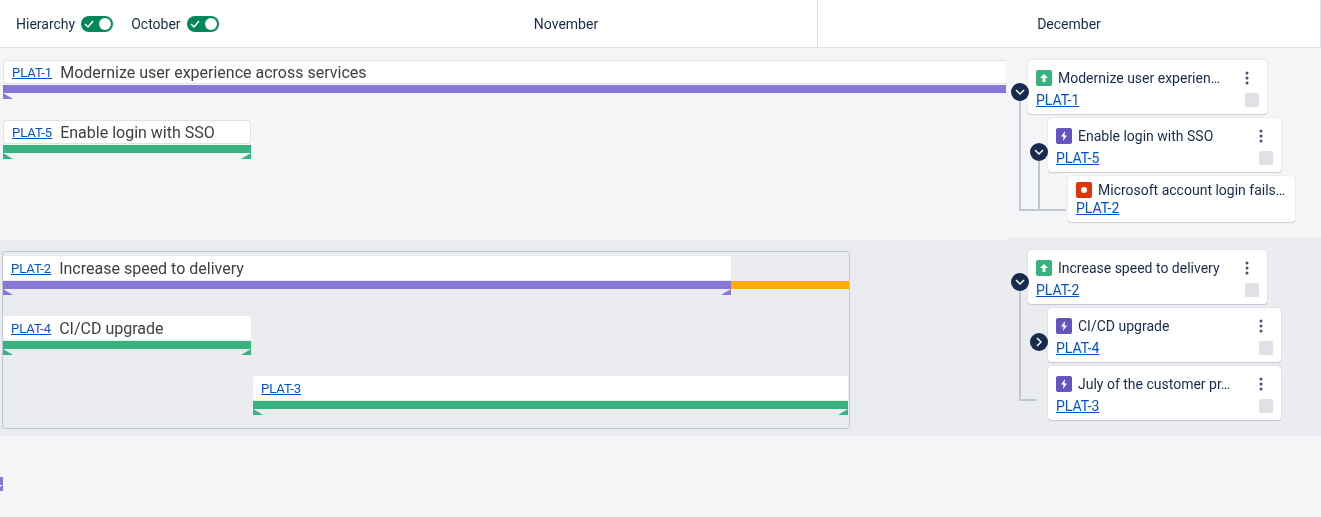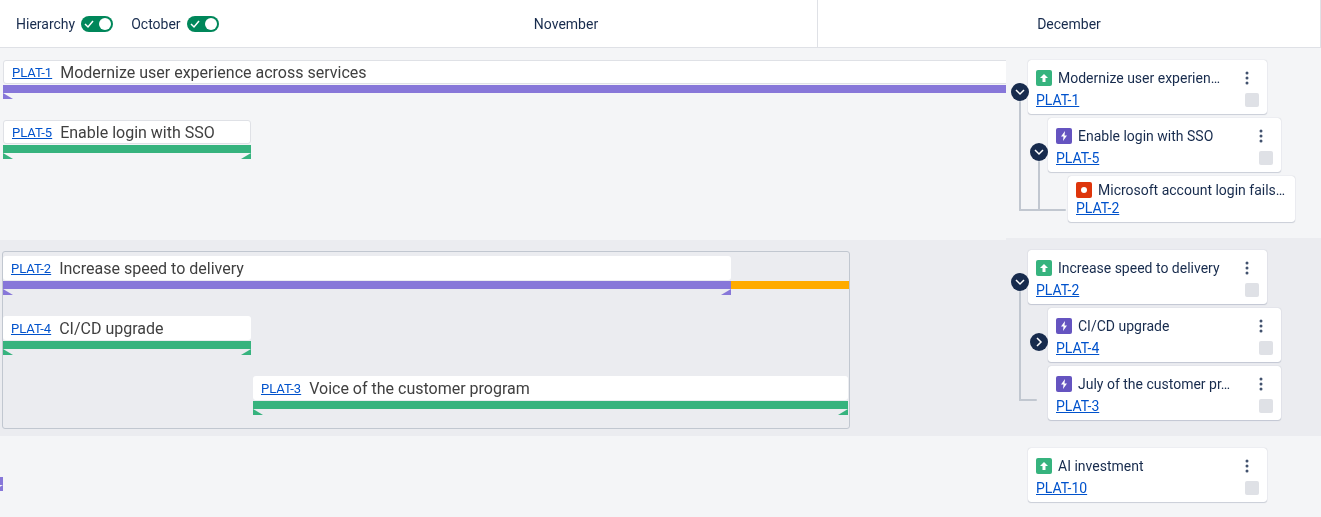--- a/index.html
+++ b/index.html
@@ -128,21 +128,20 @@
     <div class="bar" style="top:268px;left:3px;width:248px;border:none;">
       <a class="issue-key" href="#">PLAT-4</a>
       <span class="bar-title">CI/CD upgrade</span>
     </div>
     <div class="progress-track green-track" style="top:293px;left:3px;width:248px;"></div>
     <div class="notch" style="top:301px;left:3px;border-width:6px 0 0 10px;border-color:transparent transparent transparent #36B37E;"></div>
     <div class="notch" style="top:301px;left:241px;border-width:6px 10px 0 0;border-color:transparent #36B37E transparent transparent;"></div>
 
     <div class="bar" style="top:328px;left:253px;width:595px;border:none;">
       <a class="issue-key" href="#">PLAT-3</a>
-      <span class="bar-title">Voice of the customer program</span>
     </div>
     <div class="progress-track green-track" style="top:353px;left:253px;width:595px;"></div>
     <div class="notch" style="top:361px;left:253px;border-width:6px 0 0 10px;border-color:transparent transparent transparent #36B37E;"></div>
     <div class="notch" style="top:361px;left:838px;border-width:6px 10px 0 0;border-color:transparent #36B37E transparent transparent;"></div>
 
     <div class="group-bg" style="top:388px;height:85px;background:#F4F5F7;"></div>
     <div class="progress-track purple-track" style="top:429px;left:-15px;width:18px;"></div>
     <div class="notch" style="top:437px;left:-7px;border-width:6px 10px 0 0;border-color:transparent #8777D9 transparent transparent;"></div>
   </div>
 
@@ -309,39 +308,14 @@
               </div>
           </div>
           <div class="card-row2">
             <a class="issue-key" href="#">PLAT-3</a>
             <div class="square"></div>
           </div>
         </div>
       </div>
     </div>
 
-    <div class="group" style="padding-top:8px;">
-      <div style="margin-left:22px; margin-right:54px;">
-        <div class="card">
-          <div class="card-row1">
-            <div class="type-icon bg-green">
-                <svg width="10" height="10" viewBox="0 0 10 10">
-                  <path d="M5 1 L9 5 L6.5 5 L6.5 9 L3.5 9 L3.5 5 L1 5 Z" fill="#fff"></path>
-                </svg>
-              </div>
-            <span class="card-title">AI investment</span>
-            <div class="kebab">
-                <svg width="4" height="14" viewBox="0 0 4 14">
-                  <circle cx="2" cy="2" r="1.5" fill="currentColor"></circle>
-                  <circle cx="2" cy="7" r="1.5" fill="currentColor"></circle>
-                  <circle cx="2" cy="12" r="1.5" fill="currentColor"></circle>
-                </svg>
-              </div>
-          </div>
-          <div class="card-row2">
-            <a class="issue-key" href="#">PLAT-10</a>
-            <div class="square"></div>
-          </div>
-        </div>
-      </div>
-    </div>
   </div>
 </div>
 
 </body></html>

